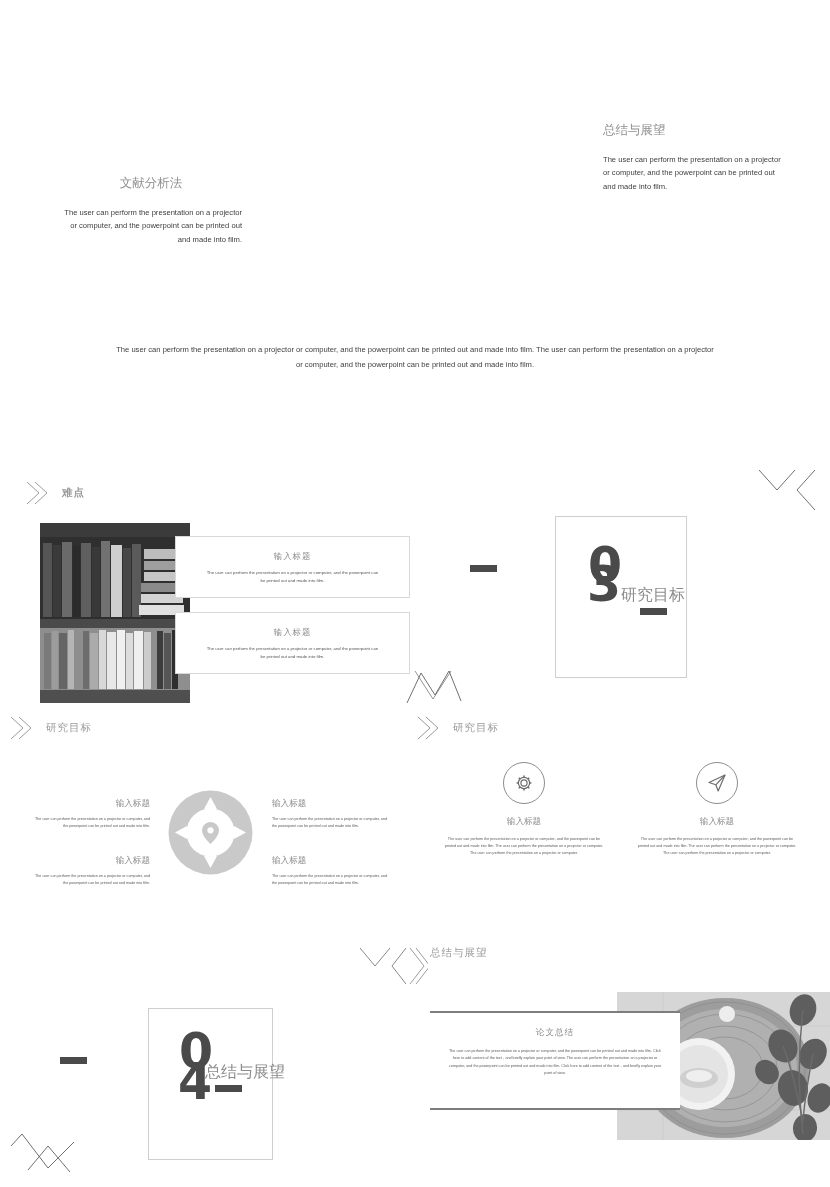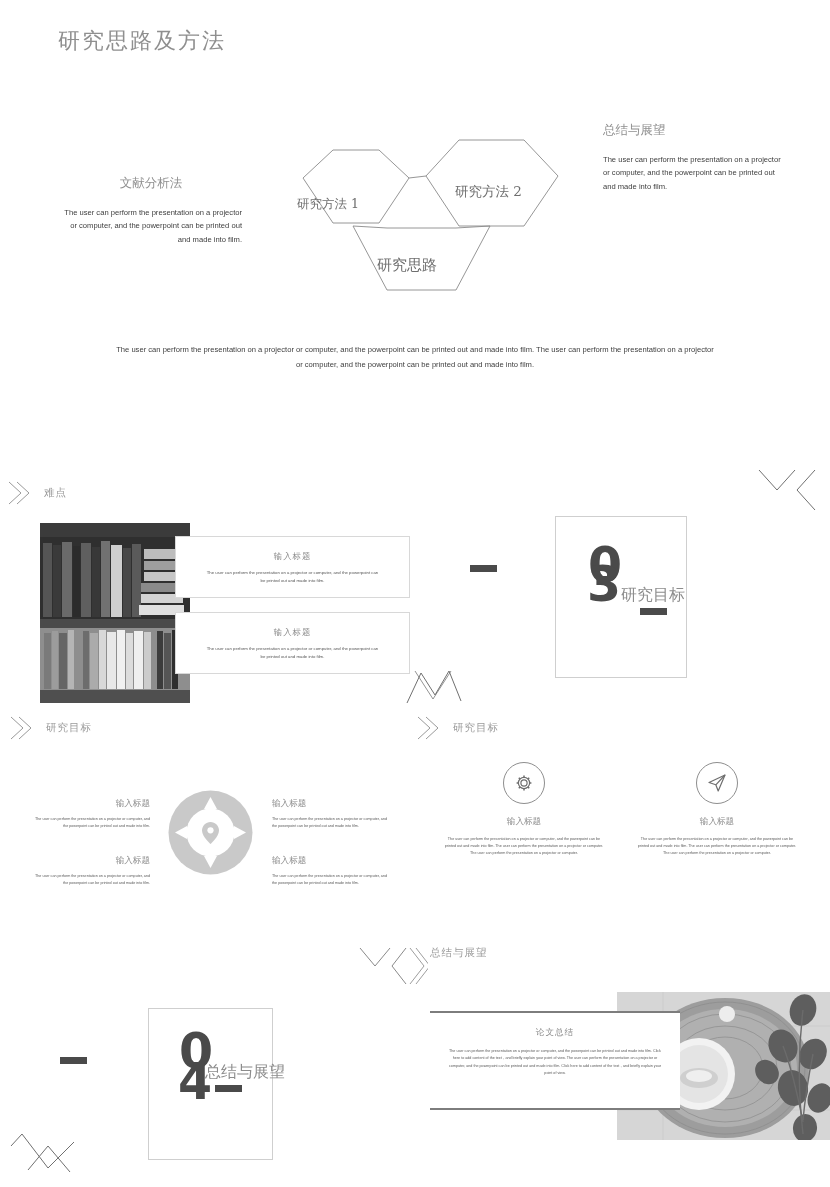--- a/index.html
+++ b/index.html
@@ -48,21 +48,21 @@
     position: absolute; left: 115px; top: 342px; width: 600px;
     text-align: center; font-size: 7.6px; line-height: 2.0; color: #3d3d3d;
   }
 
   
   .marker { position: absolute; display: flex; align-items: center; gap: 12px; }
   .marker .lbl {
     font-size: 10.5px; color: #9a9a9a; letter-spacing: 1px;
     font-family: "DejaVu Serif", "Liberation Serif", serif;
   }
-  #markerNandian  { left: 6px;  top: 478px; }
+  #markerNandian  { left: 24px;  top: 478px; font-weight: bold; }
   #markerGoal1    { left: 8px;  top: 713px; }
   #markerGoal2    { left: 415px; top: 713px; }
   #markerSummary  { left: 430px; top: 946px; }
 
   
   .photo-shelf {
     position: absolute; left: 40px; top: 523px; width: 150px; height: 180px;
     overflow: hidden; background: #3a3a3a;
   }
   .card {
@@ -144,37 +144,21 @@
   .deco { position: absolute; }
   #decoTR { left: 757px; top: 466px; }
   #decoMid { left: 405px; top: 665px; }
   #decoBL { left: 8px; top: 1128px; }
 </style>
 </head>
 <body>
 
 <div class="page">
 
-  <div class="page-title">研究思路及方法</div>
-
-  <div class="hex-wrap">
-    <svg width="310" height="200" viewBox="0 0 310 200">
-
-      <polygon points="20,50 50,22 96,22 126,50 96,95 50,95" fill="none" stroke="#8a8a8a" stroke-width="0.9"></polygon>
-
-      <polygon points="143,48 176,12 241,12 275,48 241,98 176,98" fill="none" stroke="#8a8a8a" stroke-width="0.9"></polygon>
-
-      <polygon points="70,98 104,100 173,100 207,98 173,162 104,162" fill="none" stroke="#8a8a8a" stroke-width="0.9"></polygon>
-
-      <line x1="126" y1="50" x2="143" y2="48" stroke="#8a8a8a" stroke-width="0.9"></line>
-    </svg>
-    <div class="hex-label" id="hexLabel1">研究方法 1</div>
-    <div class="hex-label" id="hexLabel2">研究方法 2</div>
-    <div class="hex-label" id="hexLabel3">研究思路</div>
-  </div>
+
 
   <div class="side-block" id="blockLeft">
     <div class="hd">文献分析法</div>
     <div class="body-en">The user can perform the presentation on a projector or computer, and the powerpoint can be printed out and made into film.</div>
   </div>
 
   <div class="side-block" id="blockRight">
     <div class="hd">总结与展望</div>
     <div class="body-en">The user can perform the presentation on a projector or computer, and the powerpoint can be printed out and made into film.</div>
   </div>

